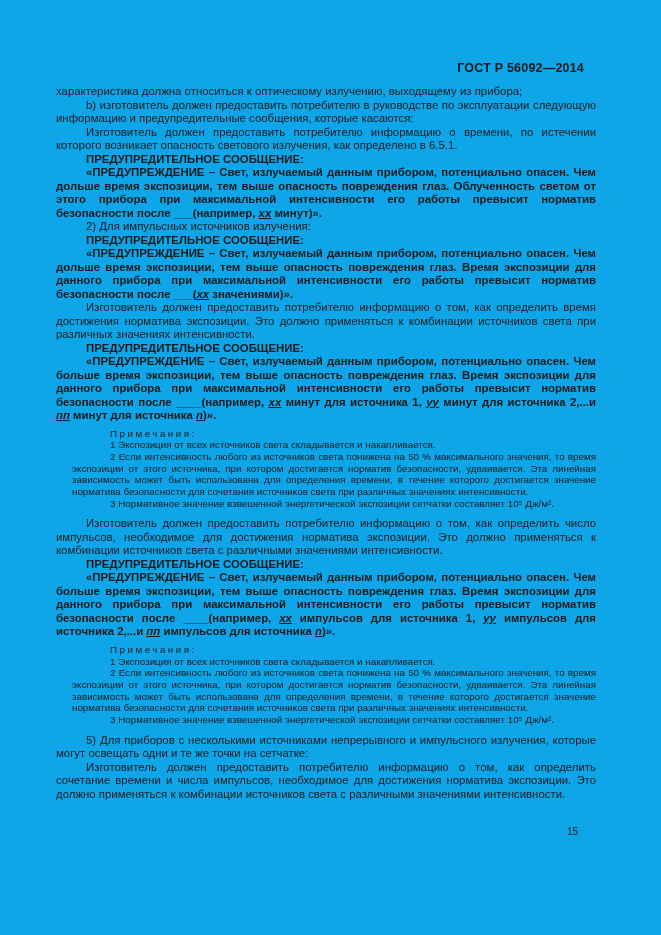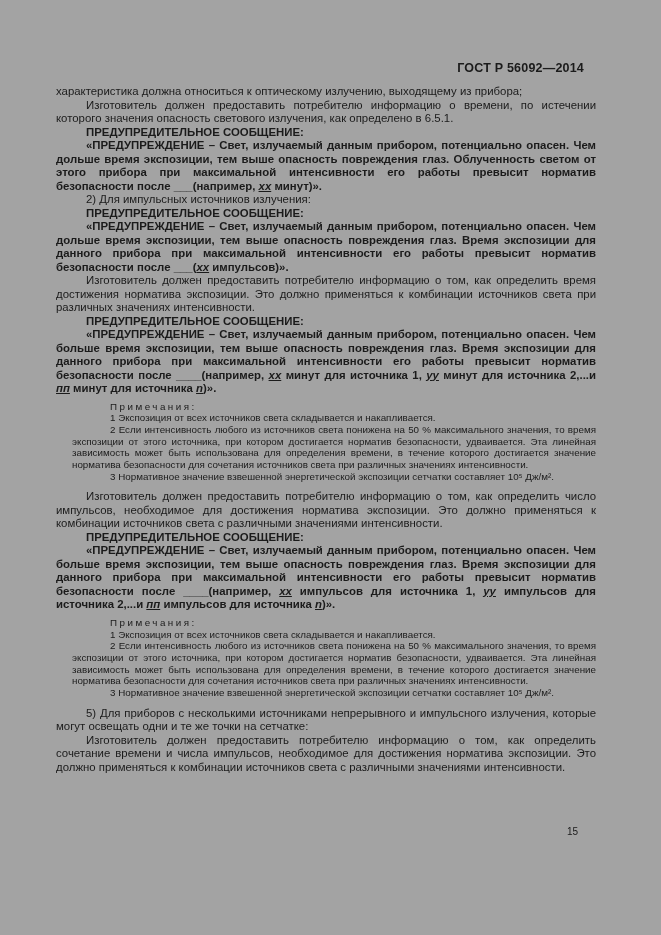--- a/index.html
+++ b/index.html
@@ -1,20 +1,20 @@
 <!DOCTYPE html>
 <html lang="ru"><head>
 <meta charset="utf-8">
 <style>
   html, body { margin: 0; padding: 0; background: #ffffff; }
   .page {
     position: relative;
     width: 661px;
     height: 935px;
-    background: #a3a3a3;
+    background: #0ea5e9;
     font-family: "Liberation Sans", "DejaVu Sans", sans-serif;
     color: #1b1b1b;
     overflow: hidden;
   }
   .doc-header {
     position: absolute;
     top: 61px;
     right: 77px;
     font-size: 12.5px;
     font-weight: 700;
@@ -52,26 +52,27 @@
 </head>
 <body>
 
 <div class="page">
 
   <div class="doc-header">ГОСТ Р 56092—2014</div>
 
   <div class="content">
 
     <p class="noindent"><span>характеристика должна относиться к оптическому излучению, выходящему из прибора;</span></p>
-    <p><span>Изготовитель должен предоставить потребителю информацию о времени, по истечении которого значения опасность светового излучения, как определено в 6.5.1.</span></p>
+    <p><span>b) изготовитель должен предоставить потребителю в руководстве по эксплуатации следующую информацию и предупредительные сообщения, которые касаются:</span></p>
+    <p><span>Изготовитель должен предоставить потребителю информацию о времени, по истечении которого возникает опасность светового излучения, как определено в 6.5.1.</span></p>
     <p class="b"><span>ПРЕДУПРЕДИТЕЛЬНОЕ СООБЩЕНИЕ:</span></p>
     <p class="b"><span>«ПРЕДУПРЕЖДЕНИЕ – Свет, излучаемый данным прибором, потенциально опасен. Чем дольше время экспозиции, тем выше опасность повреждения глаз. Облученность светом от этого прибора при максимальной интенсивности его работы превысит норматив безопасности после ___(например, </span><span class="it">хх</span><span> минут)».</span></p>
     <p><span>2) Для импульсных источников излучения:</span></p>
     <p class="b"><span>ПРЕДУПРЕДИТЕЛЬНОЕ СООБЩЕНИЕ:</span></p>
-    <p class="b"><span>«ПРЕДУПРЕЖДЕНИЕ – Свет, излучаемый данным прибором, потенциально опасен. Чем дольше время экспозиции, тем выше опасность повреждения глаз. Время экспозиции для данного прибора при максимальной интенсивности его работы превысит норматив безопасности после ___(</span><span class="it">хх</span><span> импульсов)».</span></p>
+    <p class="b"><span>«ПРЕДУПРЕЖДЕНИЕ – Свет, излучаемый данным прибором, потенциально опасен. Чем дольше время экспозиции, тем выше опасность повреждения глаз. Время экспозиции для данного прибора при максимальной интенсивности его работы превысит норматив безопасности после ___(</span><span class="it">хх</span><span> значениями)».</span></p>
     <p><span>Изготовитель должен предоставить потребителю информацию о том, как определить время достижения норматива экспозиции. Это должно применяться к комбинации источников света при различных значениях интенсивности.</span></p>
     <p class="b"><span>ПРЕДУПРЕДИТЕЛЬНОЕ СООБЩЕНИЕ:</span></p>
     <p class="b"><span>«ПРЕДУПРЕЖДЕНИЕ – Свет, излучаемый данным прибором, потенциально опасен. Чем больше время экспозиции, тем выше опасность повреждения глаз. Время экспозиции для данного прибора при максимальной интенсивности его работы превысит норматив безопасности после ____(например, </span><span class="it">хх</span><span> минут для источника 1, </span><span class="it">уу</span><span> минут для источника 2,...и </span><span class="it">пп</span><span> минут для источника </span><span class="it">n</span><span>)».</span></p>
 
     <div class="notes">
       <p class="note-heading">Примечания:</p>
       <p>1 Экспозиция от всех источников света складывается и накапливается.</p>
       <p>2 Если интенсивность любого из источников света понижена на 50 % максимального значения, то время экспозиции от этого источника, при котором достигается норматив безопасности, удваивается. Эта линейная зависимость может быть использована для определения времени, в течение которого достигается значение норматива безопасности для сочетания источников света при различных значениях интенсивности.</p>
       <p>3 Нормативное значение взвешенной энергетической экспозиции сетчатки составляет 10⁵ Дж/м².</p>
     </div>

